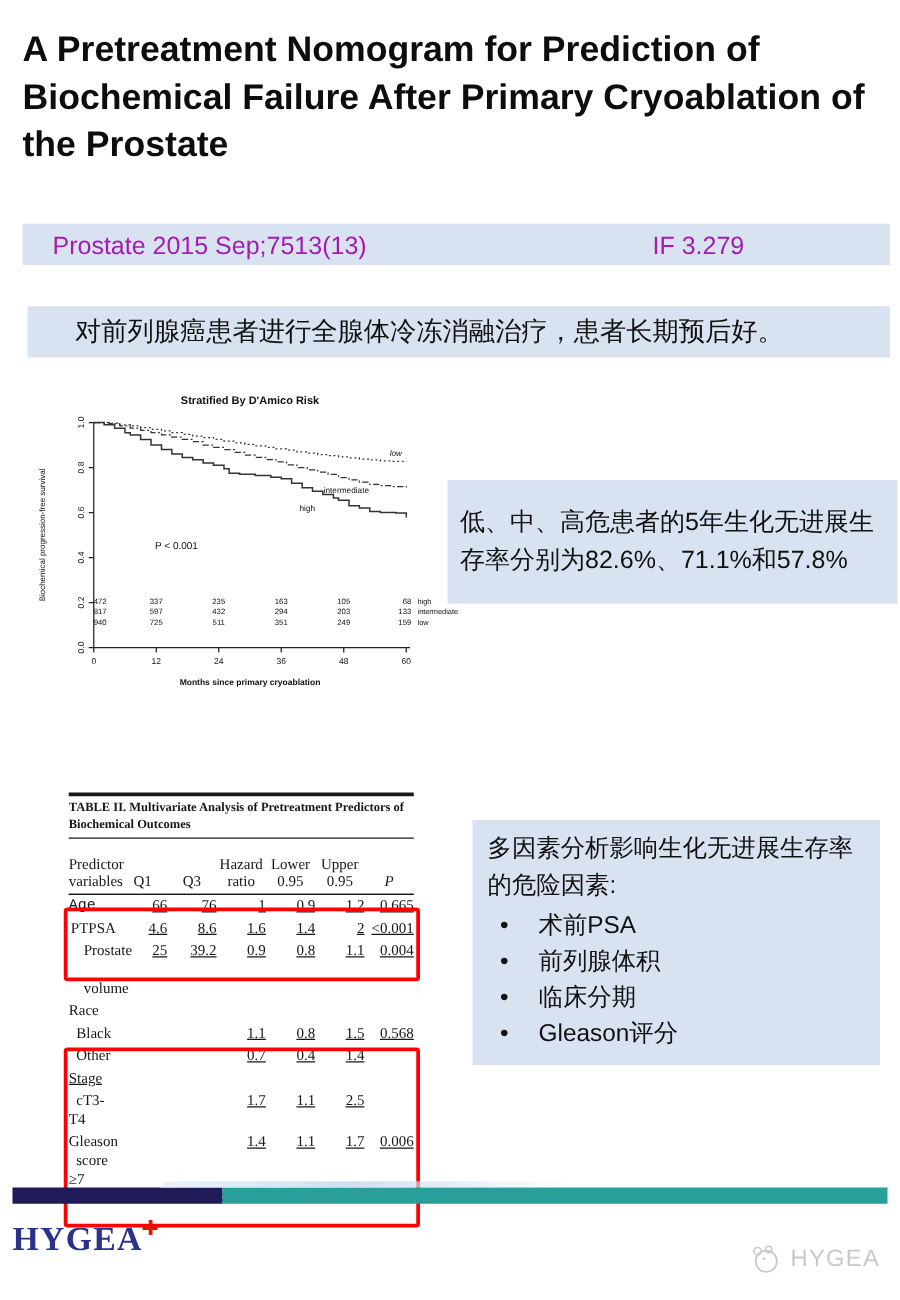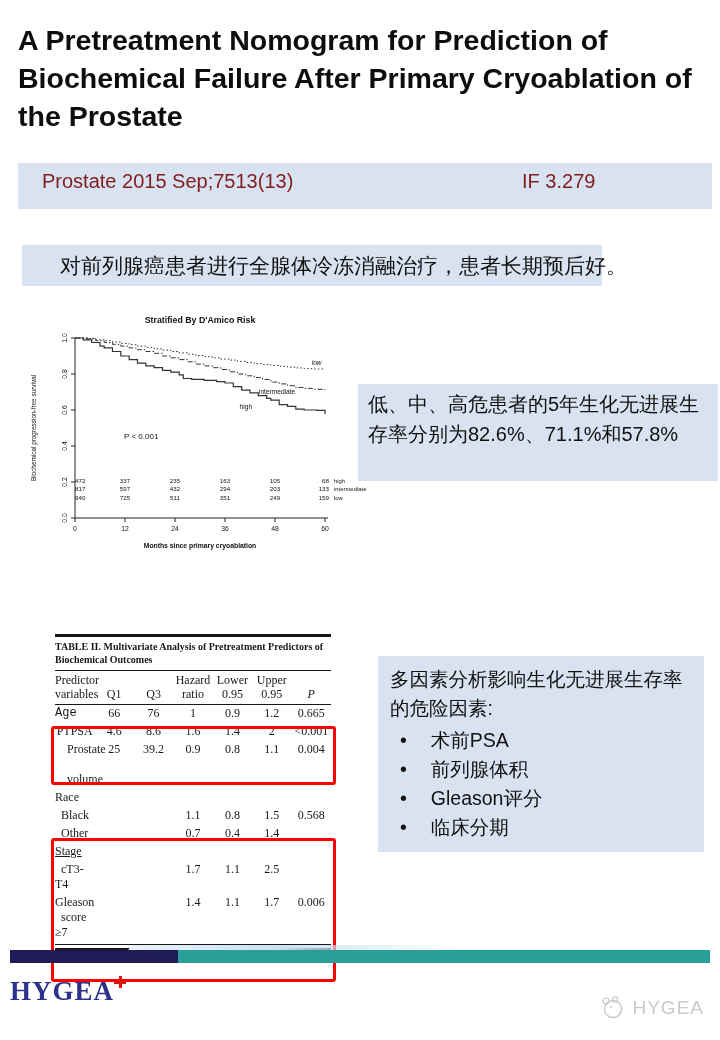--- a/index.html
+++ b/index.html
@@ -2,53 +2,53 @@
 <html style="--box-blue: #d9e2f1; --red-box: #ff0000; --footer-navy: #1e1b58; --footer-teal: #28a099; --logo-navy: #2c3189; --logo-red: #e3120b; --watermark-gray: #c9c9c9;"><head>
 <meta charset="utf-8">
 <style>
   html,body{margin:0;padding:0;background:#ffffff;}
   .slide{position:relative;width:720px;height:1040px;background:#fff;overflow:hidden;
          font-family:"Liberation Sans",sans-serif;color:#111;}
 
   .title{position:absolute;left:18px;top:22px;width:676px;margin:0;
          font-size:28.5px;font-weight:bold;line-height:1.33;color:#0d0d0d;}
 
-  .citation-bar{position:absolute;left:18px;top:163px;width:694px;height:46px;
-                background:var(--box-blue);font-size:20px;color:#7f1d1d;}
+  .citation-bar{position:absolute;left:18px;top:179px;width:694px;height:33px;
+                background:var(--box-blue);font-size:20px;color:#a21caf;}
   .citation-text{position:absolute;left:24px;top:7px;}
   .impact-factor{position:absolute;left:504px;top:7px;}
 
-  .summary-bar{position:absolute;left:22px;top:245px;width:580px;height:41px;
+  .summary-bar{position:absolute;left:22px;top:245px;width:690px;height:41px;
                background:var(--box-blue);font-size:21px;line-height:41px;
                padding-left:38px;box-sizing:border-box;white-space:nowrap;}
 
   .km-chart{position:absolute;left:20px;top:308px;width:352px;height:250px;}
 
   .finding-box{background:var(--box-blue);box-sizing:border-box;}
   .finding1{position:absolute;left:358px;top:384px;width:360px;min-height:97px;
-            padding:6px 10px;font-size:20px;line-height:1.48;}
+            padding:20px 10px;font-size:20px;line-height:1.48;}
   .finding2{position:absolute;left:378px;top:656px;width:326px;min-height:196px;
             padding:9px 12px 0 12px;font-size:19.5px;line-height:1.5;}
   .finding2 ul{margin:2px 0 0 0;padding:0;list-style:none;}
   .finding2 li{padding-left:10px;}
   .finding2 li::before{content:"•";margin-right:24px;}
 
   .table-wrap{position:absolute;left:55px;top:634px;width:276px;
               font-family:"Liberation Serif",serif;font-size:12px;color:#181818;}
   .table-title{border-top:3px solid #181818;border-bottom:1.6px solid #181818;
                padding:4px 0 4px 0;font-weight:bold;font-size:10px;line-height:1.25;}
-  table.tbl{border-collapse:collapse;width:100%;table-layout:fixed;}
+  table.tbl{border-collapse:collapse;width:100%;table-layout:fixed;margin-top:11px;}
   table.tbl th{font-weight:normal;vertical-align:bottom;padding:3px 0 2px 0;
                border-bottom:1.4px solid #181818;font-size:12px;line-height:1.15;}
   table.tbl th.c0{text-align:left;}
   table.tbl th:not(.c0){text-align:center;}
   table.tbl th.pcol{font-style:italic;}
   table.tbl td{padding:1.5px 0;font-size:12px;line-height:1.25;vertical-align:top;}
   table.tbl td.label{text-align:left;white-space:pre-wrap;}
-  table.tbl td:not(.label){text-align:center;}
+  table.tbl td:not(.label){text-align:right;text-decoration:underline;}
   .bottom-rule{margin-top:2px;height:3px;border-top:1.2px solid #181818;
                border-bottom:2.4px solid #181818;}
   .red-box{position:absolute;left:-4px;width:calc(100% + 9px);
            border:3px solid var(--red-box);border-radius:3px;pointer-events:none;
            box-sizing:border-box;}
 
   .footer-bar{position:absolute;left:10px;top:950px;width:700px;height:13px;display:flex;}
   .footer-bar::before{content:"";position:absolute;left:120px;top:-5px;width:330px;height:5px;
                       background:linear-gradient(90deg,#eaf2fa,#cfe0f0 45%,rgba(255,255,255,0));
                       transform:skewX(-35deg);}
@@ -262,22 +262,22 @@
     <div class="bottom-rule"></div>
   <div class="red-box" style="top: 92px; height: 59.36px;"></div>
       <div class="red-box" style="top: 204.1px; height: 143.9px;"></div>
     </div>
 
   <div class="finding-box finding2">
     <div>多因素分析影响生化无进展生存率的危险因素:</div>
     <ul>
       <li>术前PSA</li>
       <li>前列腺体积</li>
+      <li>临床分期</li>
       <li>Gleason评分</li>
-      <li>临床分期</li>
     </ul>
   </div>
 
   <div class="footer-bar">
     <div class="bar-navy"></div>
     <div class="bar-teal"></div>
   </div>
 
   <div class="logo">
     <span>HYGEA</span><span class="cross"></span>

